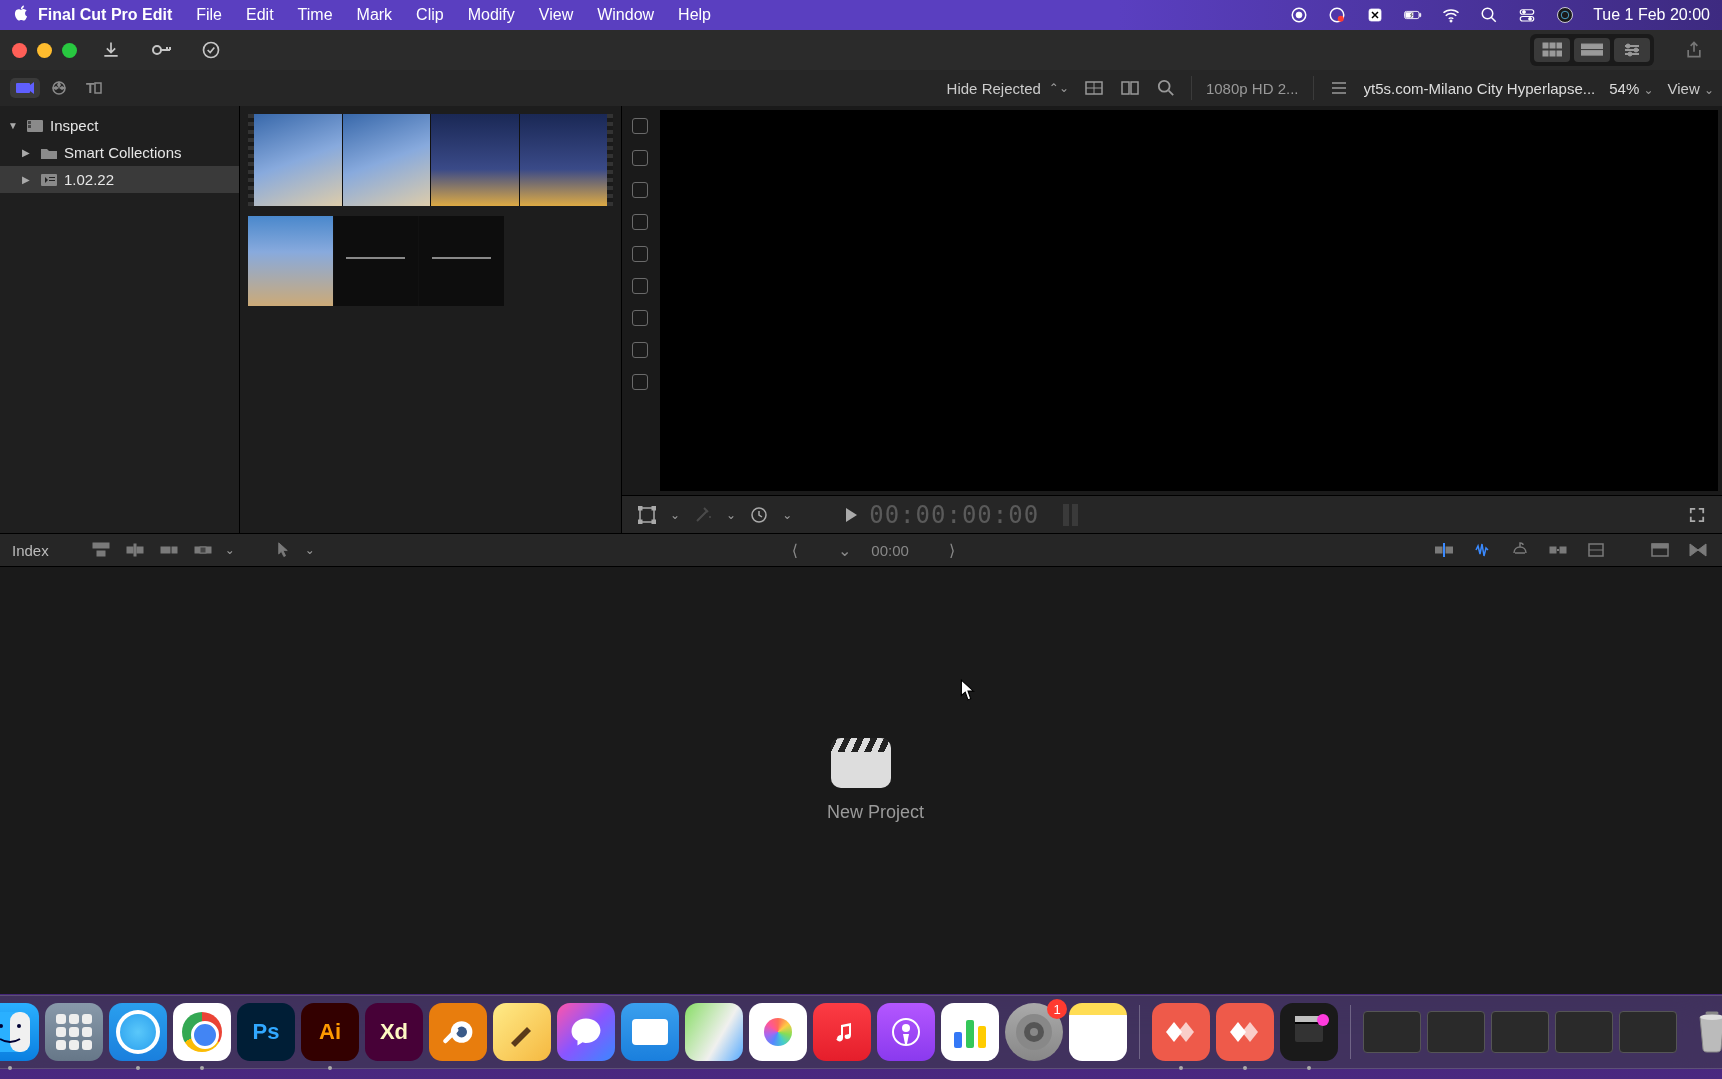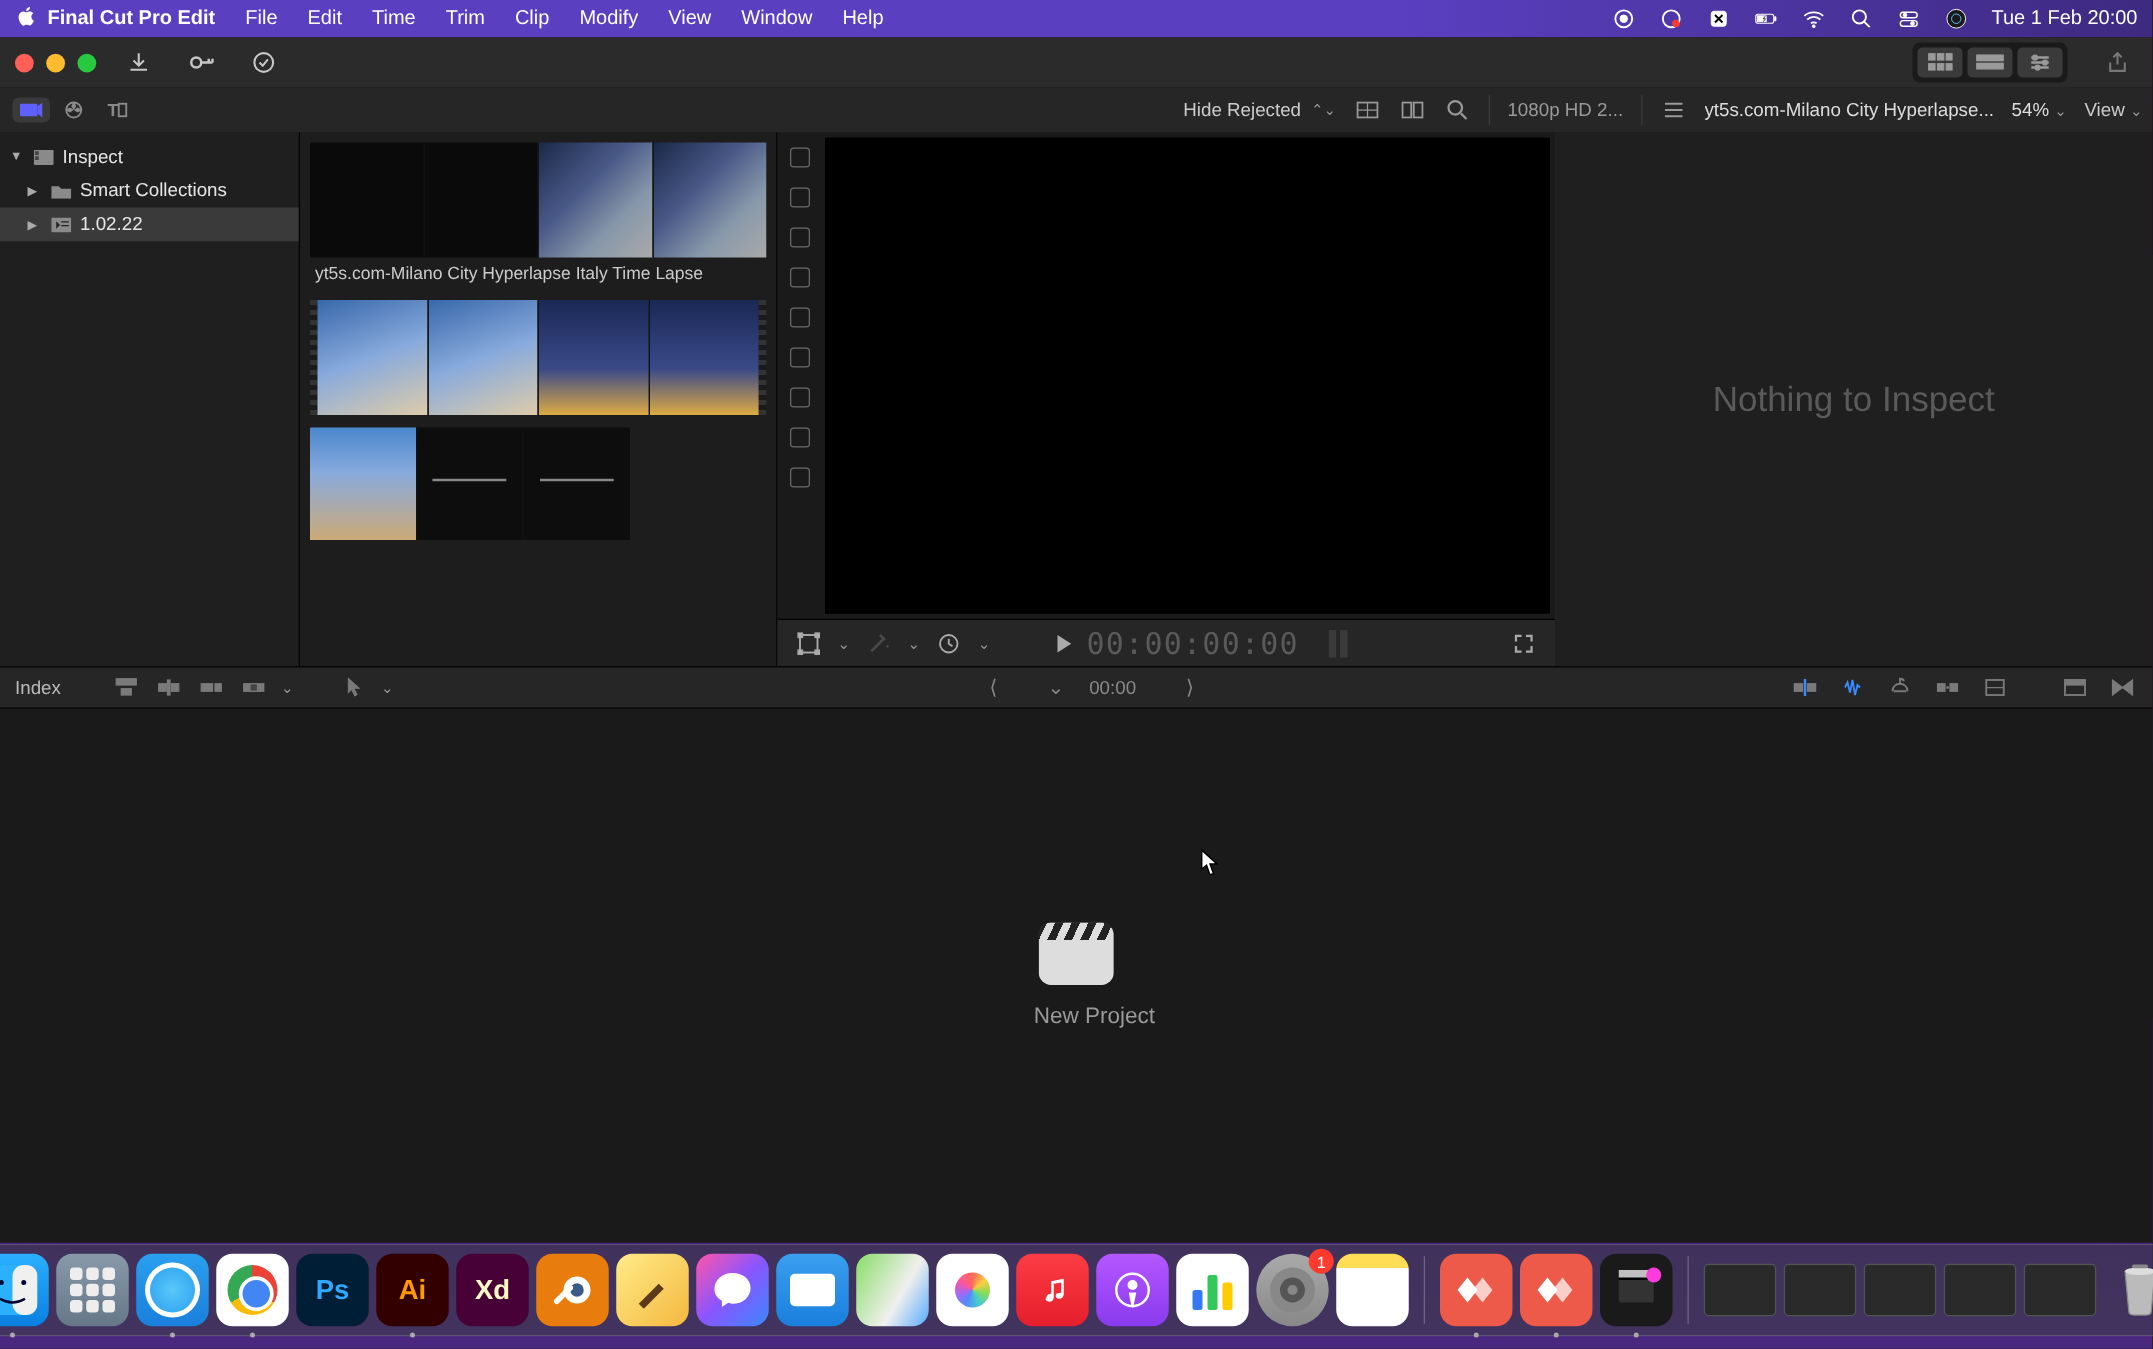--- a/index.html
+++ b/index.html
@@ -172,21 +172,21 @@
     <div class="left">
       <span class="apple-logo">
         <svg viewBox="0 0 24 24">
             <path d="M18.71 19.5c-.83 1.24-1.71 2.45-3.05 2.47-1.34.03-1.77-.79-3.29-.79-1.53 0-2 .77-3.27.82-1.31.05-2.3-1.32-3.14-2.53C4.25 17 2.94 12.45 4.7 9.39c.87-1.52 2.43-2.48 4.12-2.51 1.28-.02 2.5.87 3.29.87.78 0 2.26-1.07 3.81-.91.65.03 2.47.26 3.64 1.98-.09.06-2.17 1.28-2.15 3.81.03 3.02 2.65 4.03 2.68 4.04-.03.07-.42 1.44-1.38 2.83M13 3.5c.73-.83 1.94-1.46 2.94-1.5.13 1.17-.34 2.35-1.04 3.19-.69.85-1.83 1.51-2.95 1.42-.15-1.15.41-2.35 1.05-3.11z"></path>
           </svg>
       </span>
       <span class="app-name">Final Cut Pro Edit</span>
       <span class="menu-item">File</span>
       <span class="menu-item">Edit</span>
       <span class="menu-item">Time</span>
-      <span class="menu-item">Trim</span>
+      <span class="menu-item">Mark</span>
       <span class="menu-item">Clip</span>
       <span class="menu-item">Modify</span>
       <span class="menu-item">View</span>
       <span class="menu-item">Window</span>
       <span class="menu-item">Help</span>
     </div>
     <div class="right">
       <span class="ic status-ic">
           <svg viewBox="0 0 24 24">
             <circle cx="12" cy="12" r="9" fill="none" stroke-width="2"></circle>
@@ -393,29 +393,20 @@
                 <rect x="8" y="3" width="6" height="1" fill="#222"></rect>
                 <rect x="8" y="6" width="6" height="1" fill="#222"></rect>
               </svg>
             </span>
           <span class="label">1.02.22</span>
         </div>
       </div>
 
       <div class="browser">
         <div class="browser-clips">
-          <div class="filmstrip">
-            <div class="strip">
-              <div class="frame dark"></div>
-                <div class="frame dark"></div>
-              <div class="frame fr-city1"></div>
-                <div class="frame fr-city1"></div>
-            </div>
-            <div class="clip-label">yt5s.com-Milano City Hyperlapse Italy Time Lapse</div>
-          </div>
           <div class="filmstrip">
             <div class="strip h2">
               <div class="strip-edge"></div>
               <div class="frame fr-city2"></div>
                 <div class="frame fr-city2"></div>
               <div class="frame fr-night"></div>
                 <div class="frame fr-night"></div>
               <div class="strip-edge"></div>
             </div>
           </div>
@@ -479,23 +470,20 @@
               <div class="bar"></div>
             </div>
           <span class="vic fullscreen-ic">
               <svg viewBox="0 0 18 18" width="16">
                 <path d="M2 7 L2 2 L7 2 M11 2 L16 2 L16 7 M16 11 L16 16 L11 16 M7 16 L2 16 L2 11" fill="none" stroke-width="2"></path>
               </svg>
             </span>
         </div>
       </div>
 
-      <div class="inspector">
-        <div class="msg">Nothing to Inspect</div>
-      </div>
     </div>
 
     <div class="tl-toolbar">
       <span class="idx">Index</span>
       <span style="width:20px"></span>
       <span class="tlic">
           <svg viewBox="0 0 18 16" width="18">
             <rect x="1" y="1" width="16" height="5"></rect>
             <rect x="5" y="9" width="8" height="5"></rect>
           </svg>

